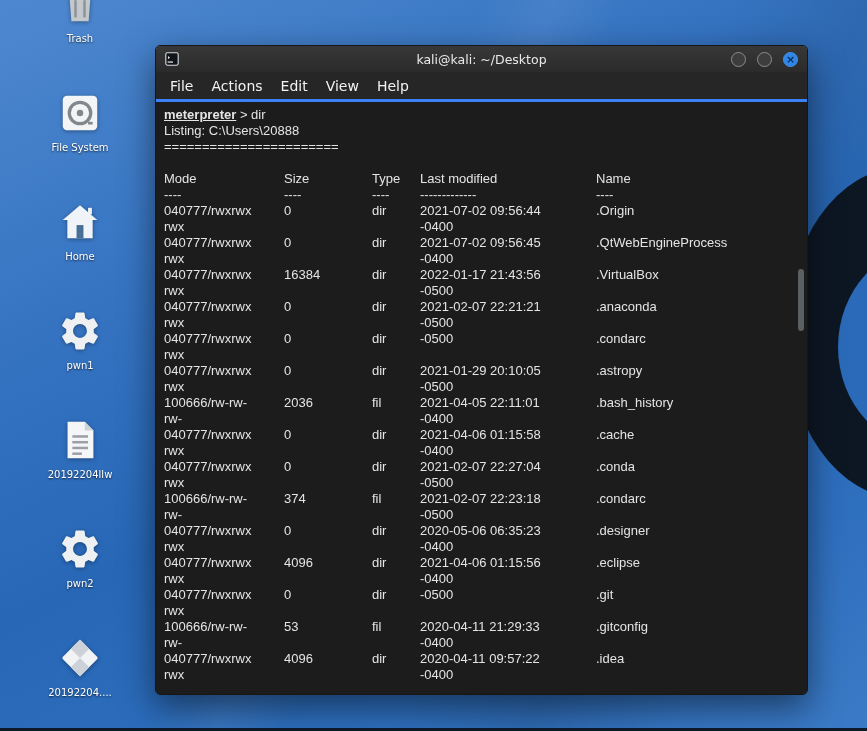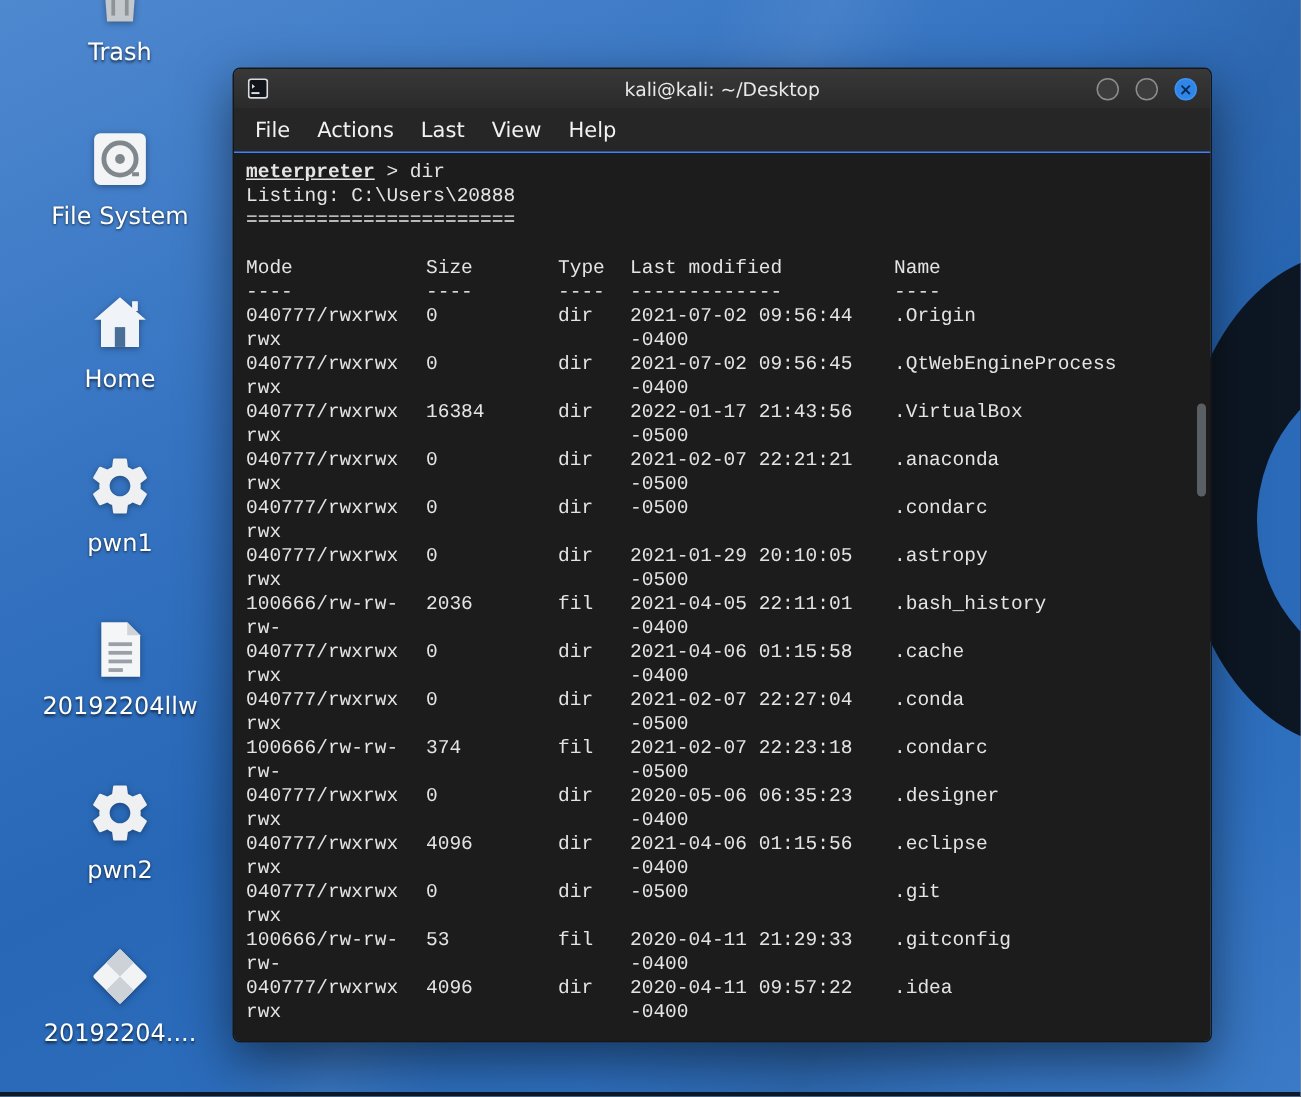--- a/index.html
+++ b/index.html
@@ -15,43 +15,43 @@
   .bg-stripe.s2 { background: linear-gradient(115deg, rgba(0,0,0,0) 60%, rgba(0,0,0,0.08) 72%, rgba(0,0,0,0) 84%); }
   .bg-swirl-outer { position: absolute; left: 786px; top: 168px; width: 230px; height: 330px; background: #0d1724; border-radius: 50%; }
   .bg-swirl-inner { position: absolute; left: 838px; top: 244px; width: 190px; height: 206px; background: #2a6ab8; border-radius: 50%; }
   .bottom-edge { position: absolute; left: 0; right: 0; bottom: 0; height: 3px; background: #0c1a2a; }
 
   
   .desktop-icons { position: absolute; left: 28px; top: -61px; width: 104px; display: flex; flex-direction: column; }
   .desktop-icon { height: 109px; display: flex; flex-direction: column; align-items: center; justify-content: flex-end; padding-bottom: 4px; cursor: default; }
   .icon-art { width: 48px; height: 48px; display: flex; align-items: center; justify-content: center; margin-bottom: 5px; }
   .icon-art svg { width: 46px; height: 46px; filter: drop-shadow(0 1px 2px rgba(0,0,0,.35)); }
-  .icon-label { font-size: 16px; color: #ffffff; text-shadow: 0 1px 2px rgba(0,0,0,.7); line-height: 1.1; text-align: center; }
+  .icon-label { font-size: 10px; color: #ffffff; text-shadow: 0 1px 2px rgba(0,0,0,.7); line-height: 1.1; text-align: center; }
 
   
   .window {
     position: absolute; left: 155px; top: 45px; width: 653px; height: 650px;
     border-radius: 5px; overflow: hidden; display: flex; flex-direction: column;
     border: 1px solid #161616; box-shadow: 0 12px 34px rgba(0,0,0,.5);
   }
   .titlebar { flex: 0 0 26px; background: linear-gradient(#383838, #2b2b2b); display: flex; align-items: center; position: relative; padding: 0 9px; }
   .titlebar-title { position: absolute; left: 0; right: 0; text-align: center; color: #e9e9e9; font-size: 12.5px; }
   .title-icon { display: flex; z-index: 1; }
   .window-controls { margin-left: auto; display: flex; gap: 11px; z-index: 1; align-items: center; }
   .wbtn { width: 15px; height: 15px; border-radius: 50%; display: flex; align-items: center; justify-content: center; cursor: pointer; }
   .wbtn.gray { background: #3d3d3d; border: 1px solid #8d8d8d; }
   .wbtn.close { background: #2f86e8; border: 1px solid #3e92f0; color: #0b2a52; font-size: 11px; font-weight: bold; line-height: 1; }
 
-  .menubar { flex: 0 0 30px; background: #262626; display: flex; align-items: center; padding: 0 5px; border-bottom: 1px solid #3b82f6; }
+  .menubar { flex: 0 0 30px; background: #262626; display: flex; align-items: center; padding: 0 5px; border-bottom: 3px solid #3b82f6; }
   .menu-item { color: #f2f2f2; font-size: 14px; padding: 4px 9px; cursor: default; }
 
   .terminal-body {
     flex: 1; background: #1c1c1c; position: relative;
     padding: 5px 14px 0 8px;
-    font-family: Liberation Mono, monospace;
+    font-family: Liberation Sans, sans-serif;
     font-size: 13px; line-height: 16px; color: #e4e4e4;
   }
   .term-line { white-space: pre; height: 16px; }
   .prompt-user { font-weight: bold; text-decoration: underline; }
 
   .theader, .trow { display: grid; grid-template-columns: 120px 88px 48px 176px 1fr; }
   .tcell > div { height: 16px; white-space: pre; overflow: hidden; }
 
   .scrollbar { position: absolute; top: 0; right: 0; bottom: 0; width: 11px; }
   .scroll-thumb { position: absolute; right: 3px; top: 167px; width: 6px; height: 62px; background: #5a5f63; border-radius: 3px; cursor: pointer; }
@@ -154,21 +154,21 @@
     <span class="window-controls">
       <span class="wbtn gray"></span>
       <span class="wbtn gray"></span>
       <span class="wbtn close">×</span>
     </span>
   </div>
 
   <div class="menubar">
       <span class="menu-item">File</span>
       <span class="menu-item">Actions</span>
-      <span class="menu-item">Last</span>
+      <span class="menu-item">Edit</span>
       <span class="menu-item">View</span>
       <span class="menu-item">Help</span>
     </div>
 
   <div class="terminal-body">
     <div class="term-line"><span class="prompt-user">meterpreter</span><span> &gt; dir</span></div>
     <div class="term-line">Listing: C:\Users\20888</div>
     <div class="term-line">=======================</div>
     <div class="term-line">&nbsp;</div>
     <div class="theader">

